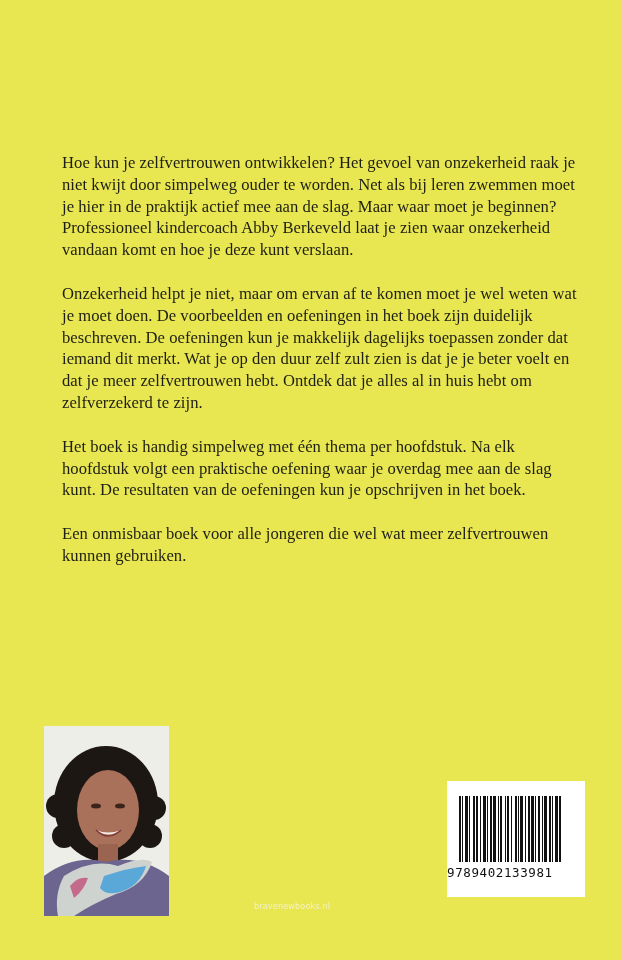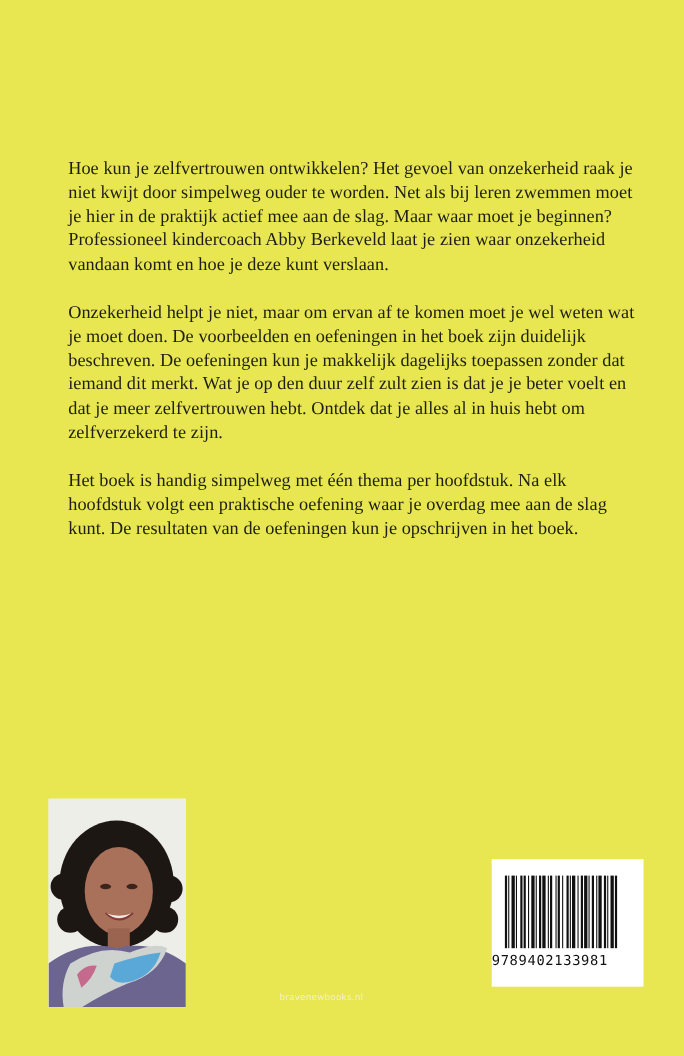--- a/index.html
+++ b/index.html
@@ -5,21 +5,21 @@
     html, body { margin: 0; padding: 0; }
     body {
       width: 622px; height: 960px; overflow: hidden;
       background: #e8e651;
       position: relative;
       font-family: "DejaVu Serif", "Liberation Serif", serif;
       color: #1e1f14;
     }
     .text-block {
       position: absolute;
-      left: 62px; top: 142px; width: 520px;
+      left: 62px; top: 152px; width: 520px;
       font-family: "Liberation Serif", serif;
       font-size: 16.6px;
       line-height: 21.8px;
       letter-spacing: 0.05px;
     }
     .para { margin: 0 0 22px 0; }
     .photo {
       position: absolute;
       left: 44px; top: 726px; width: 125px; height: 190px;
       background: #f2f2ec;
@@ -49,20 +49,21 @@
       font-size: 8px; color: #f4f3c4; letter-spacing: 0.2px;
     }
   </style>
 </head>
 <body>
 
 <div class="text-block">
   <p class="para">Hoe kun je zelfvertrouwen ontwikkelen? Het gevoel van onzekerheid raak je niet kwijt door simpelweg ouder te worden. Net als bij leren zwemmen moet je hier in de praktijk actief mee aan de slag. Maar waar moet je beginnen? Professioneel kindercoach Abby Berkeveld laat je zien waar onzekerheid vandaan komt en hoe je deze kunt verslaan.</p>
   <p class="para">Onzekerheid helpt je niet, maar om ervan af te komen moet je wel weten wat je moet doen. De voorbeelden en oefeningen in het boek zijn duidelijk beschreven. De oefeningen kun je makkelijk dagelijks toepassen zonder dat iemand dit merkt. Wat je op den duur zelf zult zien is dat je je beter voelt en dat je meer zelfvertrouwen hebt. Ontdek dat je alles al in huis hebt om zelfverzekerd te zijn.</p>
   <p class="para">Het boek is handig simpelweg met één thema per hoofdstuk. Na elk hoofdstuk volgt een praktische oefening waar je overdag mee aan de slag kunt. De resultaten van de oefeningen kun je opschrijven in het boek.</p>
+  <p class="para">Een onmisbaar boek voor alle jongeren die wel wat meer zelfvertrouwen kunnen gebruiken.</p>
 </div>
 
 <div class="photo">
   <svg width="125" height="190" viewBox="0 0 125 190">
     <rect x="0" y="0" width="125" height="190" fill="#eeeee8"></rect>
 
     <ellipse cx="62" cy="78" rx="52" ry="58" fill="#1d1714"></ellipse>
     <circle cx="14" cy="80" r="12" fill="#1d1714"></circle>
     <circle cx="110" cy="82" r="12" fill="#1d1714"></circle>
     <circle cx="20" cy="110" r="12" fill="#1d1714"></circle>

